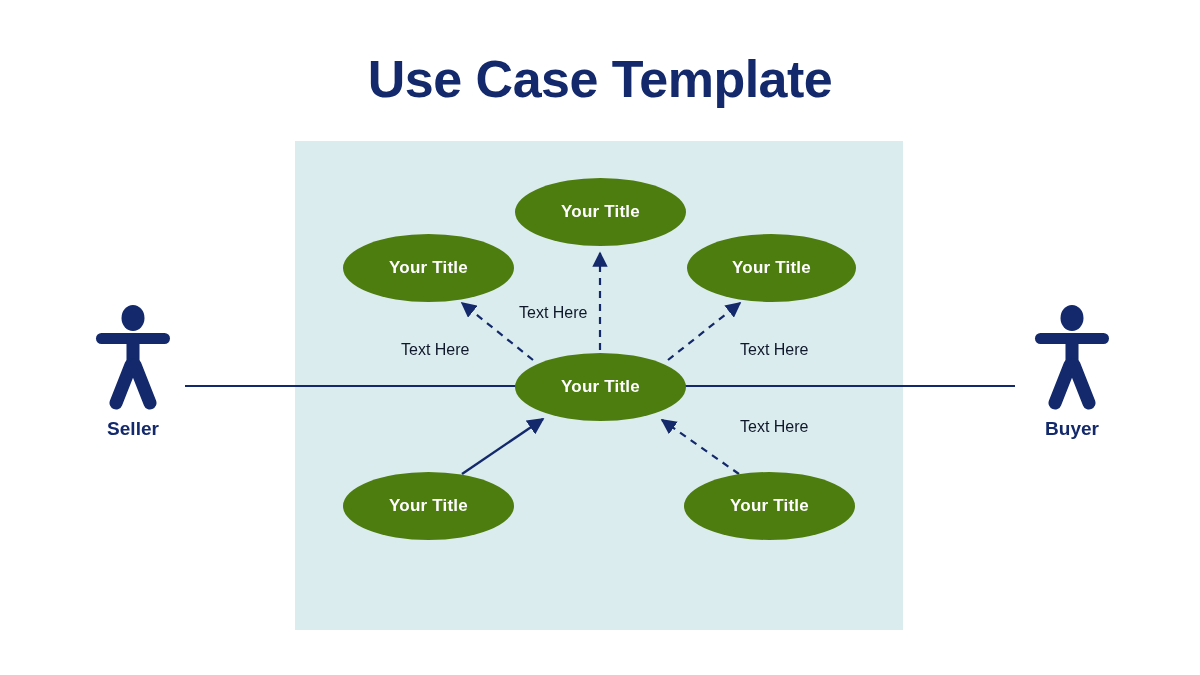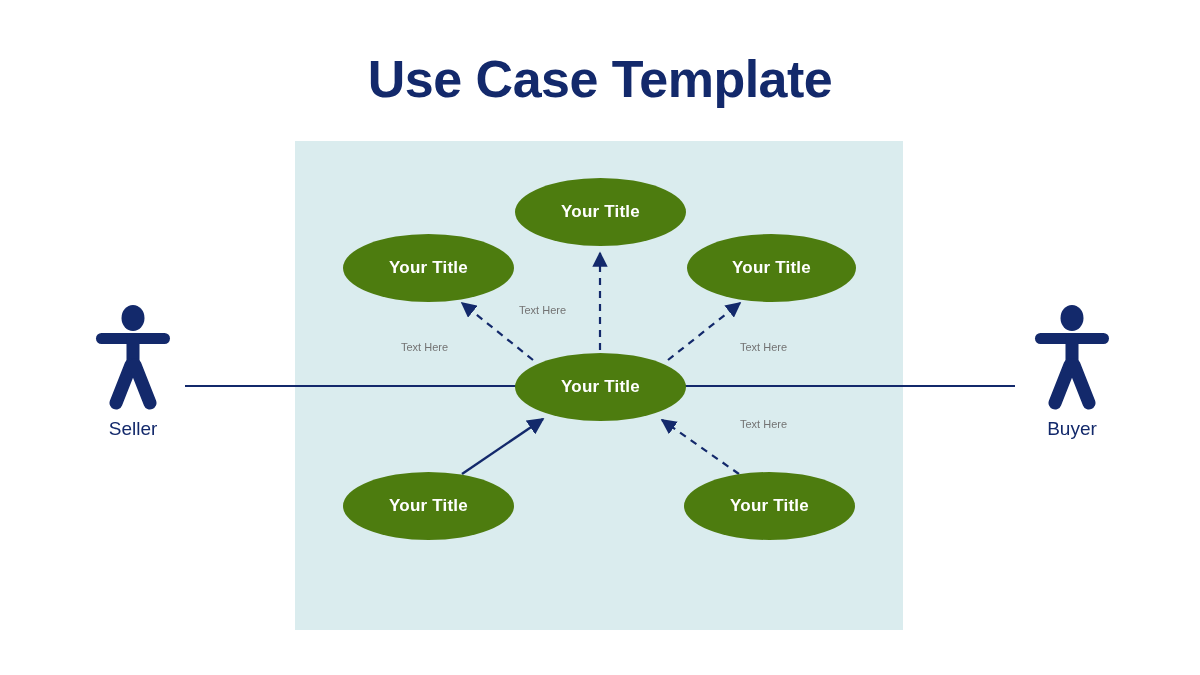--- a/index.html
+++ b/index.html
@@ -73,22 +73,22 @@
   .uc-top    { left: 515px; top: 178px; width: 171px; height: 68px; }
   .uc-left   { left: 343px; top: 234px; width: 171px; height: 68px; }
   .uc-right  { left: 687px; top: 234px; width: 169px; height: 68px; }
   .uc-center { left: 515px; top: 353px; width: 171px; height: 68px; font-size: 17px; }
   .uc-bl     { left: 343px; top: 472px; width: 171px; height: 68px; }
   .uc-br     { left: 684px; top: 472px; width: 171px; height: 68px; }
 
   
   .conn-label {
     position: absolute;
-    color: #737373;
-    font-size: 11px;
+    color: #0f172a;
+    font-size: 16px;
     font-weight: normal;
     white-space: nowrap;
   }
 
   .lbl-1 { left: 401px; top: 341px; }   
   .lbl-2 { left: 519px; top: 304px; }   
   .lbl-3 { left: 740px; top: 341px; }   
   .lbl-4 { left: 740px; top: 418px; }   
 
   
@@ -98,21 +98,21 @@
     text-align: center;
   }
   .actor-seller { left: 78px; top: 305px; }
   .actor-buyer  { left: 1017px; top: 305px; }
 
   .actor-figure { display: block; margin: 0 auto; }
 
   .actor-label {
     margin-top: 8px;
     font-size: 19px;
-    font-weight: normal;
+    font-weight: bold;
     color: #13296b;
     white-space: nowrap;
   }
 </style>
 </head>
 <body>
 
 <div id="slide">
 
   <div id="page-title">Use Case Template</div>

